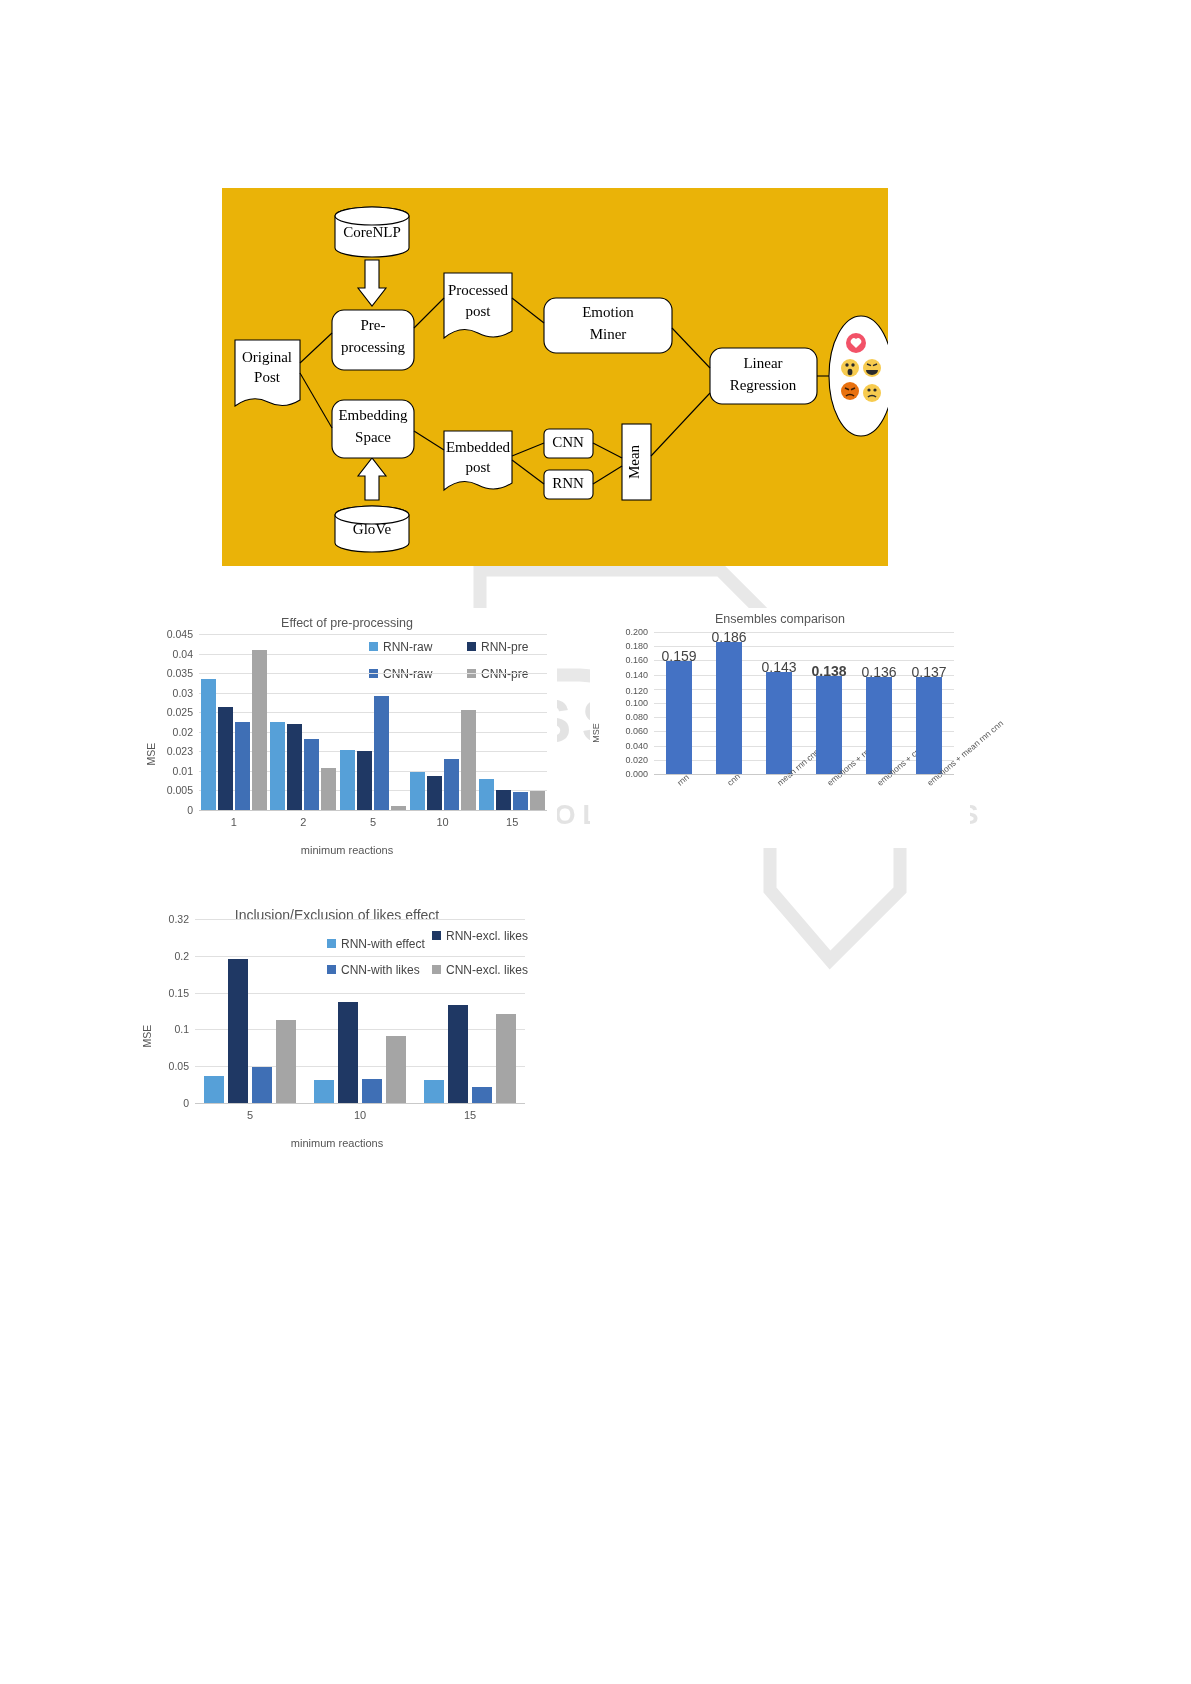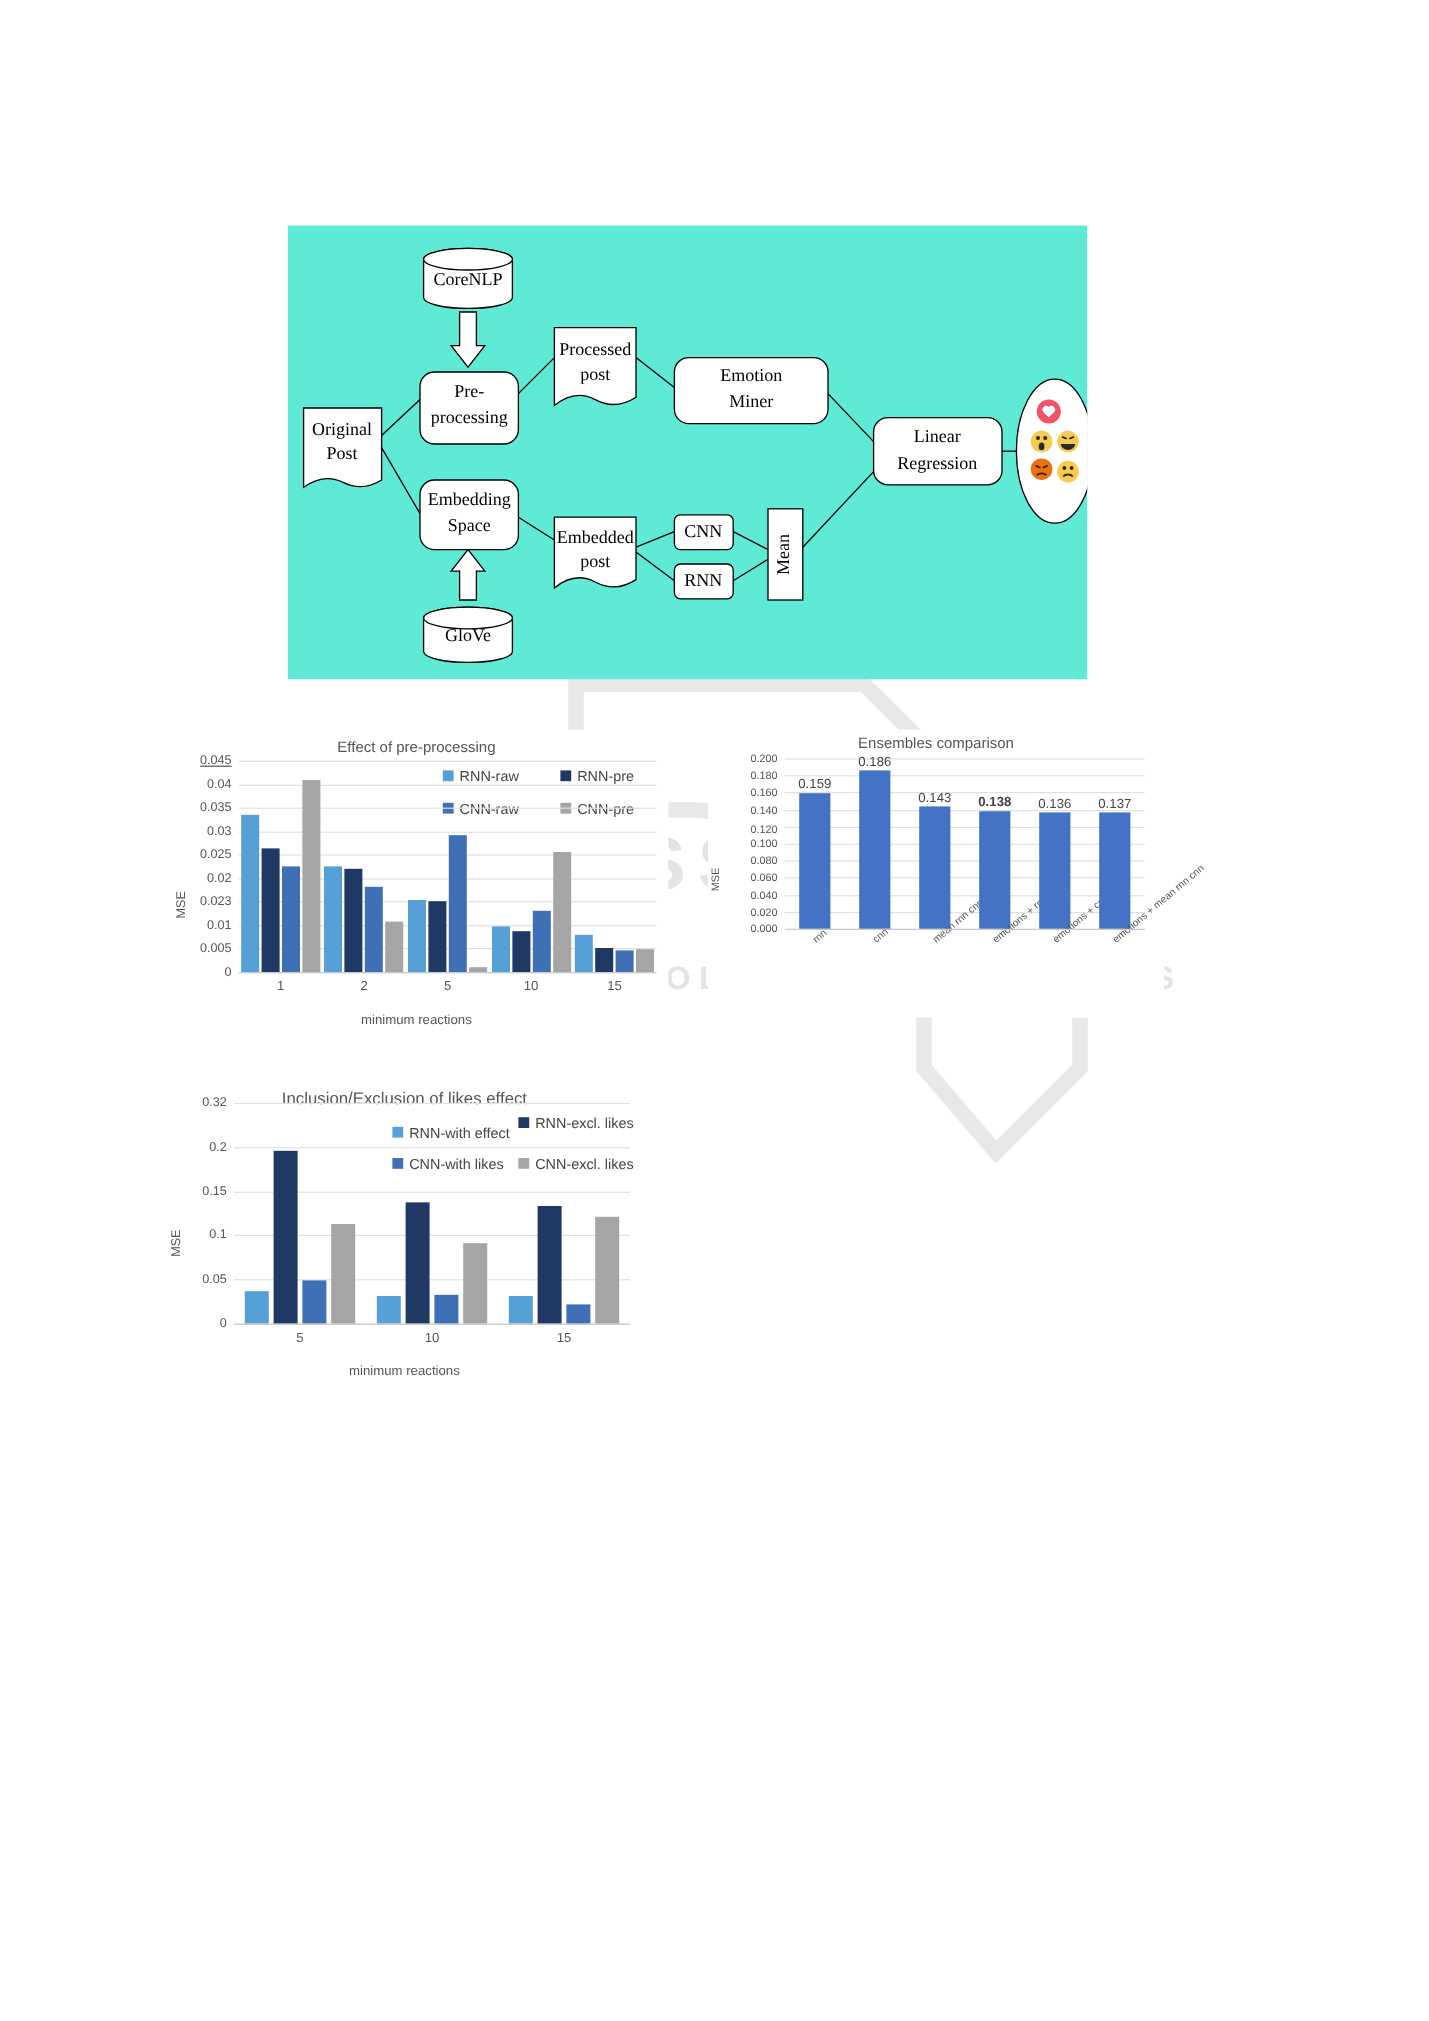--- a/index.html
+++ b/index.html
@@ -16,22 +16,22 @@
   #watermark .wm-text{
     position:absolute;color:#e3e3e3;font-weight:bold;
     font-family:"Liberation Sans",sans-serif;white-space:nowrap;
   }
   #wm-big{left:140px;top:125px;font-size:62px;letter-spacing:10px;}
   #wm-small{left:150px;top:240px;font-size:27px;letter-spacing:7px;}
   #wm-swoosh{position:absolute;left:470px;top:0px;width:620px;height:420px;}
 
   
   #diagram{
-    position:absolute;left:240px;top:188px;width:666px;height:378px;
-    background:#5eead4;z-index:3;text-align:center;
+    position:absolute;left:222px;top:188px;width:666px;height:378px;
+    background:#eab308;z-index:3;text-align:center;
   }
   #diagram svg{display:block;}
   .dg-label{
     font-family:"Liberation Serif",serif;font-size:15px;fill:#000;
     text-anchor:middle;dominant-baseline:middle;
   }
 
   
   .chart-card{position:absolute;background:#ffffff;z-index:3;}
   .chart-title{
@@ -61,21 +61,21 @@
   }
   .x-axis-title{
     position:absolute;font-size:11px;color:#555;text-align:center;width:100%;margin-top:24px;
   }
   .legend-item{position:absolute;font-size:12px;color:#444;white-space:nowrap;}
   .legend-swatch{
     display:inline-block;width:9px;height:9px;margin-right:5px;
     vertical-align:baseline;
   }
   .bar-value{
-    position:absolute;font-size:11px;color:#444;text-align:center;
+    position:absolute;font-size:14px;color:#444;text-align:center;
     white-space:nowrap;transform:translateX(-50%);
   }
 </style>
 </head>
 <body>
 
 <div id="watermark">
   <svg id="wm-swoosh" viewBox="0 0 620 420">
     <path d="M10,10 L250,10 L300,60 C330,140 350,200 430,260 L430,330 L360,400 L300,330 L300,200 C260,150 180,120 110,115 L10,115 Z" fill="none" stroke="#e8e8e8" stroke-width="13"></path>
   </svg>
@@ -251,21 +251,21 @@
       <div class="ytick" style="left: 4px; top: 123.778px; width: 52px;">0.02</div>
       <div class="gridline" style="left: 62px; top: 104.222px; width: 348px;"></div>
       <div class="ytick" style="left: 4px; top: 104.222px; width: 52px;">0.025</div>
       <div class="gridline" style="left: 62px; top: 84.6667px; width: 348px;"></div>
       <div class="ytick" style="left: 4px; top: 84.6667px; width: 52px;">0.03</div>
       <div class="gridline" style="left: 62px; top: 65.1111px; width: 348px;"></div>
       <div class="ytick" style="left: 4px; top: 65.1111px; width: 52px;">0.035</div>
       <div class="gridline" style="left: 62px; top: 45.5556px; width: 348px;"></div>
       <div class="ytick" style="left: 4px; top: 45.5556px; width: 52px;">0.04</div>
       <div class="gridline" style="left: 62px; top: 26px; width: 348px;"></div>
-      <div class="ytick" style="left: 4px; top: 26px; width: 52px; text-decoration: underline;">0.045</div>
+      <div class="ytick" style="left: 4px; top: 26px; width: 52px;">0.045</div>
       <div class="bar" style="left: 63.8px; width: 15px; height: 131.022px; top: 70.9778px; background: rgb(86, 160, 216);"></div>
       <div class="bar" style="left: 80.8px; width: 15px; height: 102.862px; top: 99.1378px; background: rgb(31, 56, 100);"></div>
       <div class="bar" style="left: 97.8px; width: 15px; height: 88.3911px; top: 113.609px; background: rgb(63, 111, 181);"></div>
       <div class="bar" style="left: 114.8px; width: 15px; height: 159.964px; top: 42.0356px; background: rgb(165, 165, 165);"></div>
       <div class="xtick" style="left: 62px; top: 208px; width: 69.6px;">1</div>
       <div class="bar" style="left: 133.4px; width: 15px; height: 88.3911px; top: 113.609px; background: rgb(86, 160, 216);"></div>
       <div class="bar" style="left: 150.4px; width: 15px; height: 85.6533px; top: 116.347px; background: rgb(31, 56, 100);"></div>
       <div class="bar" style="left: 167.4px; width: 15px; height: 70.7911px; top: 131.209px; background: rgb(63, 111, 181);"></div>
       <div class="bar" style="left: 184.4px; width: 15px; height: 42.24px; top: 159.76px; background: rgb(165, 165, 165);"></div>
       <div class="xtick" style="left: 131.6px; top: 208px; width: 69.6px;">2</div>

